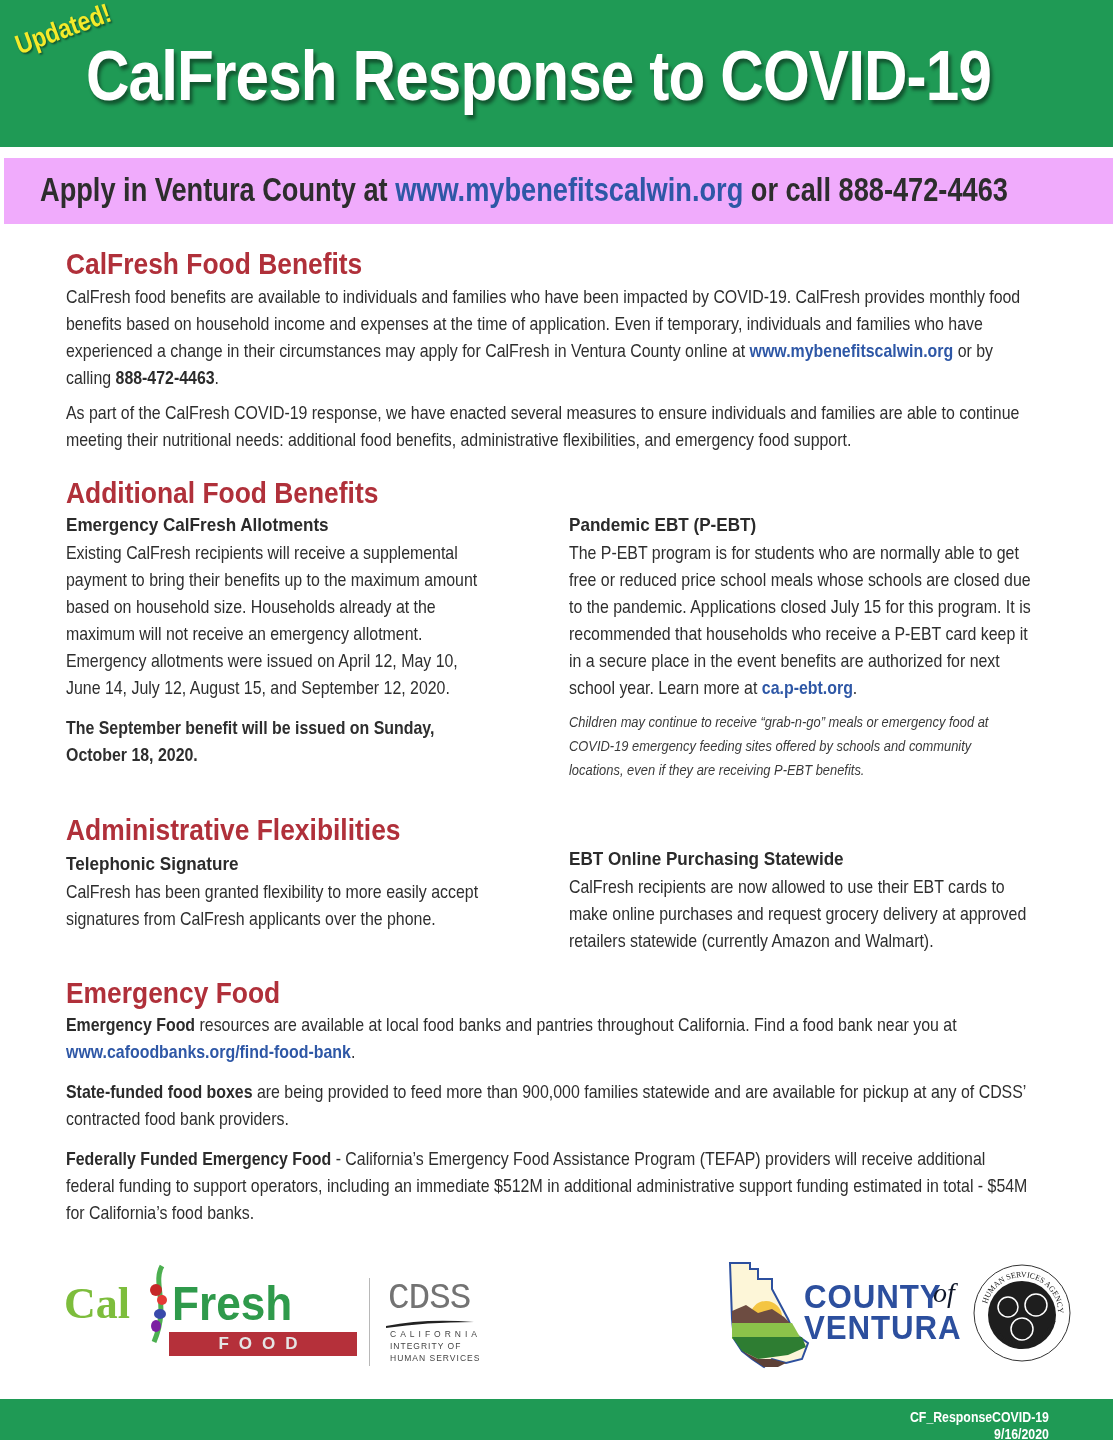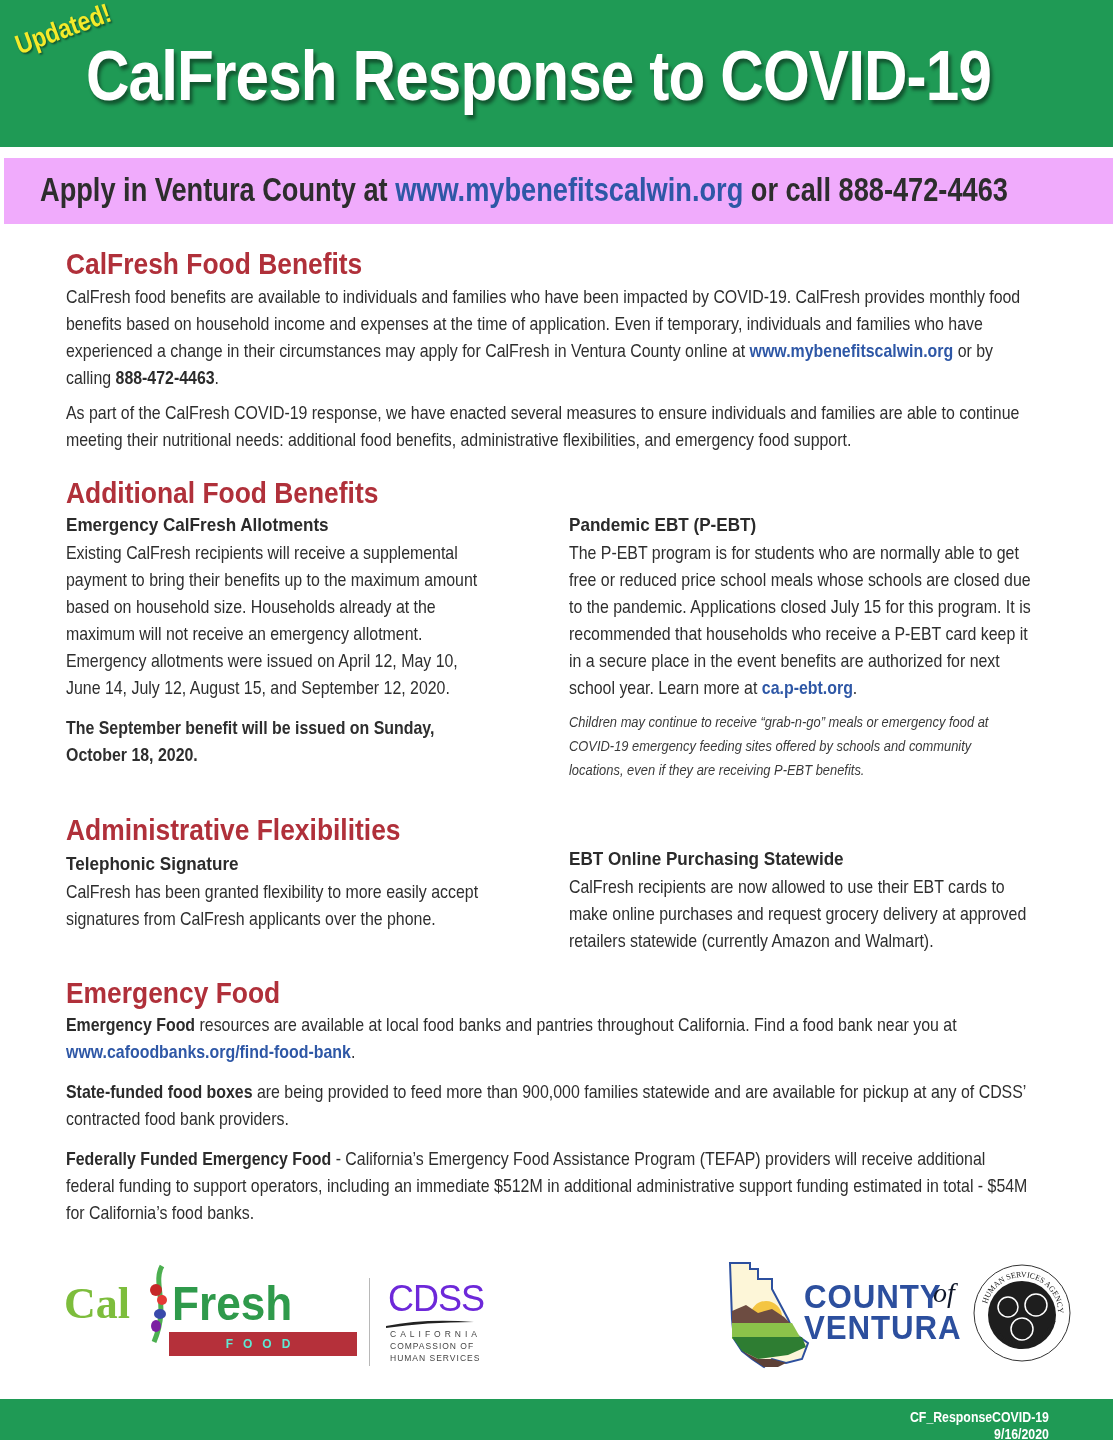--- a/index.html
+++ b/index.html
@@ -64,27 +64,27 @@
     position: absolute; left: 0; top: 14px; font-family: "Liberation Serif", serif;
     font-weight: 700; font-size: 44px; color: #7dbd3c;
   }
   .calfresh-fresh {
     position: absolute; left: 108px; top: 12px; font-weight: 700; font-size: 48px;
     color: #2f9a4b; transform: scaleX(0.92); transform-origin: left top;
   }
   .calfresh-leaf { position: absolute; left: 80px; top: 0; width: 30px; height: 80px; }
   .calfresh-foodbar {
     position: absolute; left: 105px; top: 68px; width: 188px; height: 24px;
-    background: #b5303a; color: #5eead4; font-weight: 700; font-size: 12px;
+    background: #b5303a; color: #e5e5e5; font-weight: 700; font-size: 17px;
     letter-spacing: 10px; text-align: center; line-height: 24px;
   }
   .logo-divider { position: absolute; left: 305px; top: 14px; width: 1px; height: 88px; background: #b8b8b8; }
   .cdss-main {
-    position: absolute; left: 324px; top: 14px; font-family: Liberation Sans, sans-serif;
-    font-size: 36px; color: #6d28d9; letter-spacing: -1px;
+    position: absolute; left: 324px; top: 14px; font-family: Liberation Mono, monospace;
+    font-size: 36px; color: #737373; letter-spacing: -1px;
   }
   .cdss-swoosh { position: absolute; left: 322px; top: 54px; width: 88px; height: 10px; }
   .cdss-sub {
     position: absolute; left: 326px; top: 64px; font-size: 8.5px; line-height: 12px;
     color: #444444; letter-spacing: 1px; white-space: nowrap;
   }
   .cdss-sub .wide { letter-spacing: 4px; }
 
   .logos-right { position: absolute; left: 728px; top: 1255px; width: 360px; height: 110px; }
   .ventura-map { position: absolute; left: 0; top: 4px; width: 82px; height: 112px; }
@@ -176,21 +176,21 @@
   </svg>
   <div class="calfresh-fresh">Fresh</div>
   <div class="calfresh-foodbar">FOOD</div>
   <div class="logo-divider"></div>
   <div class="cdss-main">CDSS</div>
   <svg class="cdss-swoosh" viewBox="0 0 88 10">
     <path d="M0 8 Q40 0 88 4 Q40 4 0 10 Z" fill="#222"></path>
   </svg>
   <div class="cdss-sub">
     <div class="wide">CALIFORNIA</div>
-    <div>COMPASSION OF</div>
+    <div>INTEGRITY OF</div>
     <div>HUMAN SERVICES</div>
   </div>
 </div>
 
 <div class="logos-right">
   <svg class="ventura-map" viewBox="0 0 82 112">
     <path d="M2 4 L22 4 L22 10 L30 10 L30 20 L44 20 L44 30 L60 60 L66 74 L80 84 L74 100 L58 104 L44 100 L36 108 L24 100 L14 92 L6 80 L4 60 Z" fill="#fdf6d8" stroke="#2c4f9e" stroke-width="2"></path>
     <circle cx="38" cy="58" r="16" fill="#f4c542"></circle>
     <path d="M4 52 L18 46 L30 54 L44 50 L56 58 L62 64 L4 66 Z" fill="#6d4c41"></path>
     <path d="M4 64 L64 64 L72 78 L4 80 Z" fill="#8bc34a"></path>

